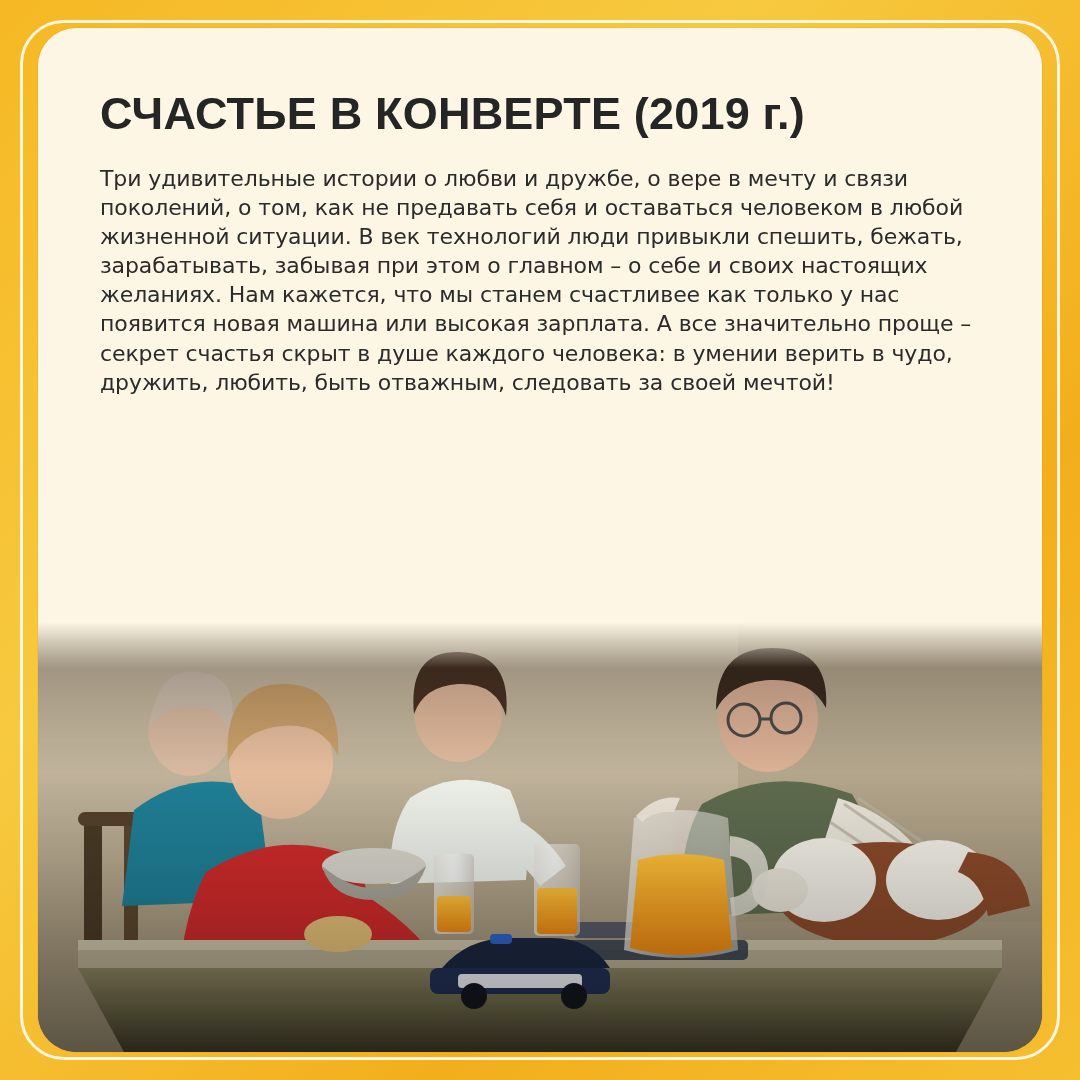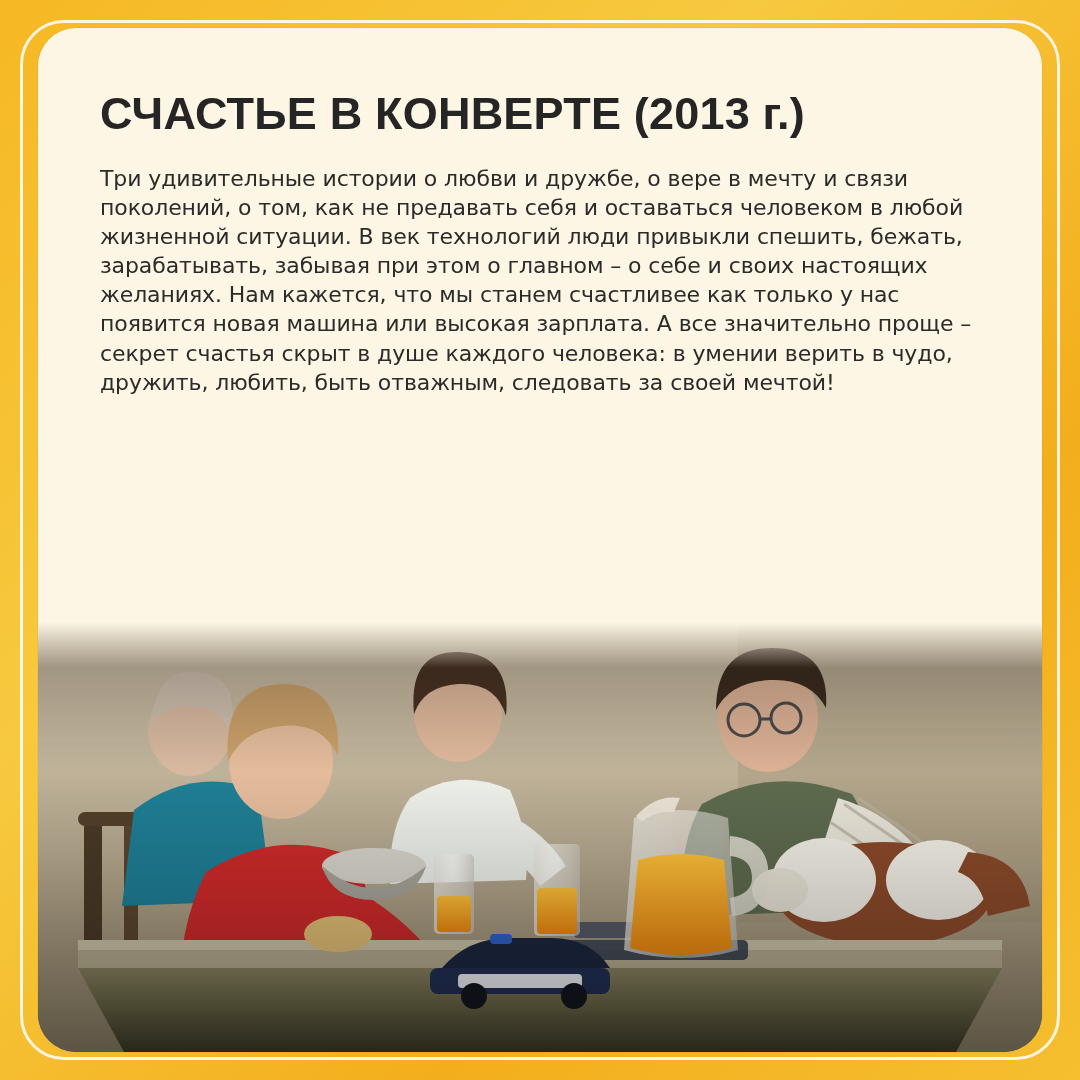--- a/index.html
+++ b/index.html
@@ -101,21 +101,21 @@
 </head>
 <body>
 
 <div class="card">
 
   <div class="frame-outline"></div>
 
   <div class="inner">
 
     <div class="content">
-      <h1 class="title">СЧАСТЬЕ В КОНВЕРТЕ (2013 г.)</h1>
+      <h1 class="title">СЧАСТЬЕ В КОНВЕРТЕ (2019 г.)</h1>
       <p class="body-text">Три удивительные истории о любви и дружбе, о вере в мечту и связи поколений, о том, как не предавать себя и оставаться человеком в любой жизненной ситуации. В век технологий люди привыкли спешить, бежать, зарабатывать, забывая при этом о главном – о себе и своих настоящих желаниях. Нам кажется, что мы станем счастливее как только у нас появится новая машина или высокая зарплата. А все значительно проще – секрет счастья скрыт в душе каждого человека: в умении верить в чудо, дружить, любить, быть отважным, следовать за своей мечтой!</p>
     </div>
 
     <div class="photo">
       <svg viewBox="0 0 1004 430" preserveAspectRatio="xMidYMax slice">
         <defs>
           <linearGradient id="wallG" x1="0" y1="0" x2="0" y2="1">
             <stop offset="0%" stop-color="#cfc3ad"></stop>
             <stop offset="55%" stop-color="#b7a98f"></stop>
             <stop offset="100%" stop-color="#8e8267"></stop>

